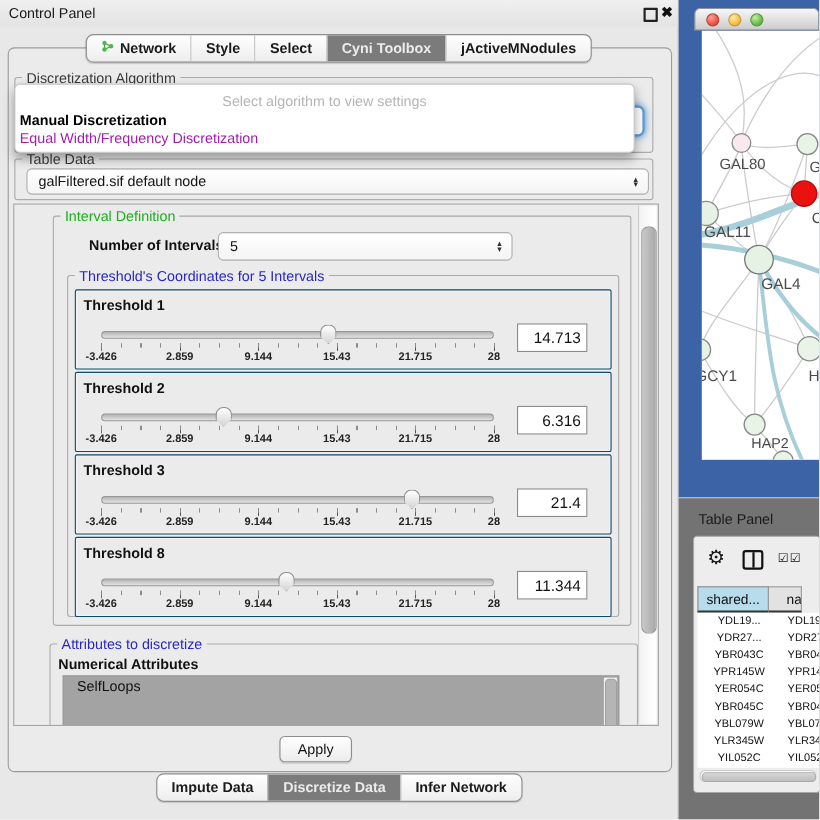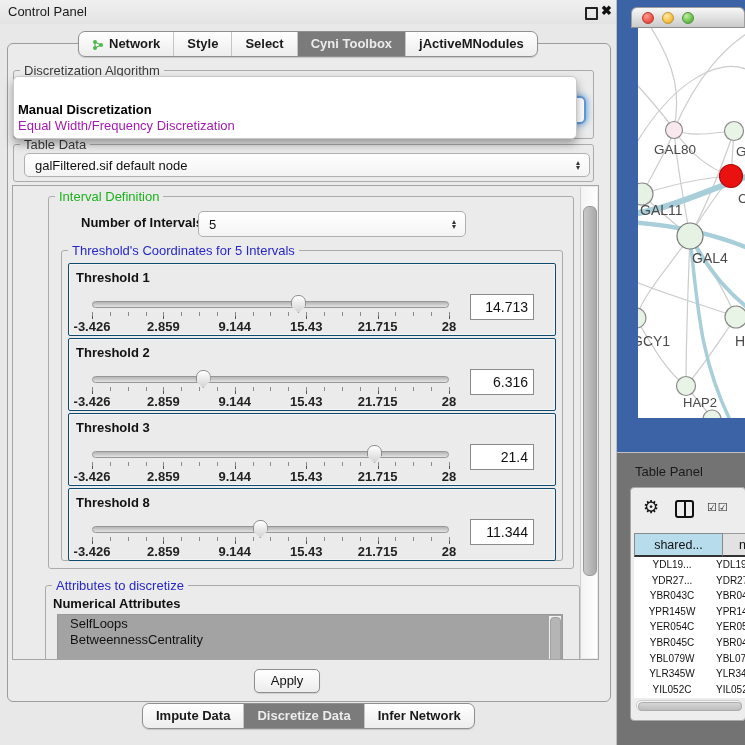--- a/index.html
+++ b/index.html
@@ -10,21 +10,21 @@
   
   .cp{position:absolute;left:0;top:0;width:616px;height:745px;background:#e8e8e8;border-right:1px solid #bfbfbf;}
   .cp-titlebar{position:absolute;left:0;top:0;width:100%;height:24px;background:linear-gradient(#f0f0f0,#e3e3e3);}
   .cp-title{position:absolute;left:8px;top:4px;font-size:13px;color:#1a1a1a;}
   .float-btn{position:absolute;left:585px;top:7px;width:9px;height:9px;border:2px solid #222;border-radius:1px;}
   .close-btn{position:absolute;left:601px;top:3px;font-size:13px;font-weight:bold;color:#111;}
 
   .frame{position:absolute;left:7px;top:43px;width:602px;height:657px;border:1px solid #9c9c9c;border-radius:6px;background:#ebebeb;}
 
   .tabgroup{position:absolute;display:flex;border:1px solid #8f8f8f;border-radius:7px;overflow:hidden;background:linear-gradient(#ffffff,#ededed);z-index:20;box-shadow:0 1px 1px rgba(0,0,0,.15);}
-  .tab{padding:4px 13px 5px 13px;font-weight:bold;font-size:13px;color:#1a1a1a;border-left:1px solid #c6c6c6;display:flex;align-items:flex-end;gap:5px;white-space:nowrap;}
+  .tab{padding:4px 13px 5px 13px;font-weight:bold;font-size:13px;color:#1a1a1a;border-left:1px solid #c6c6c6;display:flex;align-items:flex-start;gap:5px;white-space:nowrap;}
   .tab:first-child{border-left:none;}
   .tab.sel{background:#7b7b7b;color:#ececec;}
 
   .group{position:absolute;border:1px solid #ababab;border-radius:3px;}
   .group-title{position:absolute;top:-8px;left:6px;background:#ebebeb;padding:0 4px;font-size:13px;white-space:nowrap;}
   .t-green{color:#1cb21c;} .t-blue{color:#2727c8;} .t-dark{color:#3a3a3a;}
 
   .combo{position:absolute;background:linear-gradient(#ffffff,#f4f4f4);border:1px solid #b0b0b0;border-radius:5px;}
   .combo .val{position:absolute;left:10px;top:50%;transform:translateY(-50%);font-size:13px;color:#111;white-space:nowrap;}
   .spinner{position:absolute;right:9px;top:50%;transform:translateY(-50%);display:flex;flex-direction:column;align-items:center;color:#333;font-size:8px;line-height:5px;}
@@ -44,21 +44,21 @@
   .bold{font-weight:bold;}
 
   .tpanel{position:absolute;width:486px;height:71px;border:1px solid #0c4a6e;border-radius:2px;background:#ebebeb;box-shadow:inset 0 0 0 1px #f5f5f5;}
   .tp-label{position:absolute;left:7px;top:6px;font-weight:bold;font-size:13px;}
   .trackwrap{position:absolute;left:23px;top:37px;width:357px;height:7px;}
   .track{position:absolute;left:0;top:0;width:100%;height:7px;background:linear-gradient(#b4b4b4,#e3e3e3);border:1px solid #979797;border-radius:5px;box-sizing:border-box;}
   .thumb{position:absolute;top:-6px;width:15px;height:18px;margin-left:-7px;background:linear-gradient(#ffffff,#d4d4d4);border:1px solid #8f8f8f;border-radius:7px 7px 3px 3px;clip-path:polygon(0 0,100% 0,100% 60%,50% 100%,0 60%);box-sizing:border-box;}
   .ticks-major{position:absolute;left:23px;top:48px;width:358px;height:7px;background:repeating-linear-gradient(90deg,#555 0,#555 1px,transparent 1px,transparent 71.4px);}
   .ticks-minor{position:absolute;left:23px;top:48px;width:358px;height:4px;background:repeating-linear-gradient(90deg,#8a8a8a 0,#8a8a8a 1px,transparent 1px,transparent 17.85px);}
   .ticklabels{position:absolute;left:23px;top:55px;width:357px;height:12px;}
-  .ticklabels span{position:absolute;transform:translateX(-50%);font-size:13px;font-weight:bold;color:#222;white-space:nowrap;}
+  .ticklabels span{position:absolute;transform:translateX(-50%);font-size:10px;font-weight:bold;color:#222;white-space:nowrap;}
   .valbox{position:absolute;left:401px;top:30px;width:57px;height:24px;border:1px solid #8a8a8a;background:#fff;font-family:"Liberation Sans",sans-serif;font-size:14px;text-align:right;padding:0 5px 0 0;color:#111;}
 
   .listbox{position:absolute;background:#a3a3a3;border:1px solid #9a9a9a;overflow:hidden;}
   .listbox .item{padding:1px 0 1px 12px;font-size:13px;height:14px;}
   .list-sb{position:absolute;right:1px;top:1px;width:12px;bottom:1px;background:#f0f0f0;}
   .list-sb .th{position:absolute;left:1px;top:1px;width:9px;height:95%;background:#b5b5b5;border-radius:4px;border:1px solid #a0a0a0;}
 
   .applybtn{position:absolute;left:254px;top:669px;width:64px;height:22px;border:1px solid #8e8e8e;border-radius:5px;background:linear-gradient(#ffffff,#ececec);font-size:13px;text-align:center;line-height:21px;box-shadow:0 1px 1px rgba(0,0,0,.12);}
 
   
@@ -71,21 +71,21 @@
   .canvas{position:absolute;left:638px;top:28px;width:107px;height:390px;background:#fff;overflow:hidden;}
 
   .tablepanel{position:absolute;left:617px;top:452px;width:128px;height:293px;background:#737373;border-top:1px solid #c2c2c2;}
   .tp-title{position:absolute;left:18px;top:11px;font-size:13px;color:#1a1a1a;}
   .tcard{position:absolute;left:13px;top:34px;width:114px;height:232px;background:#ededed;border:1px solid #a8a8a8;border-radius:4px;}
   .gear{position:absolute;left:12px;top:8px;font-size:18px;color:#161616;}
   .split{position:absolute;left:44px;top:12px;width:15px;height:14px;border:2px solid #111;border-radius:3px;}
   .split div{position:absolute;left:50%;top:0;width:2px;height:100%;background:#111;margin-left:-1px;}
   .checks{position:absolute;left:76px;top:13px;font-size:11px;color:#111;letter-spacing:1px;}
   .thead{position:absolute;left:3px;top:45px;height:24px;display:flex;font-size:12.5px;}
-  .th1{width:89px;background:#b7dcec;border:1px solid #8a8a8a;border-bottom:2px solid #333;text-align:center;line-height:22px;box-sizing:border-box;}
+  .th1{width:65px;background:#b7dcec;border:1px solid #8a8a8a;border-bottom:2px solid #333;text-align:center;line-height:22px;box-sizing:border-box;}
   .th2{width:30px;background:#e2e2e2;border:1px solid #9a9a9a;border-left:none;border-bottom:2px solid #333;line-height:22px;box-sizing:border-box;padding-left:16px;overflow:hidden;}
   .tbody{position:absolute;left:3px;top:69px;width:111px;height:141px;background:#fff;overflow:hidden;}
   .trow{display:flex;height:15.6px;font-size:10px;line-height:15.6px;}
   .tc1{width:82px;text-align:center;white-space:nowrap;overflow:hidden;}
   .tc2{width:29px;padding-left:6px;white-space:nowrap;overflow:visible;}
   .hsb{position:absolute;left:5px;top:212px;width:106px;height:11px;background:#f7f7f7;border:1px solid #cccccc;border-radius:5px;box-sizing:border-box;}
   .hsb div{position:absolute;left:1px;top:1px;width:102px;height:7px;border-radius:4px;background:linear-gradient(#d6d6d6,#bdbdbd);border:1px solid #ababab;}
 </style>
 </head>
 <body>
@@ -236,21 +236,20 @@
         </div>
         <input class="valbox" value="11.344" style="">
       </div>
 
       <div class="group" style="left:32px;top:399px;width:533px;height:120px;">
         <span class="group-title t-blue">Attributes to discretize</span>
       </div>
       <span class="abs bold" style="left:40px;top:410px;">Numerical Attributes</span>
       <div class="listbox" style="left:44px;top:428px;width:504px;height:60px;">
         <div class="item">SelfLoops</div>
-        <div class="item">BetweennessCentrality</div>
         <div class="list-sb">
             <div class="th"></div>
           </div>
       </div>
 
       <div class="vsb-track">
         <div class="vsb-thumb"></div>
       </div>
     </div>
 
@@ -262,20 +261,21 @@
         </div>
       <div class="tab sel">
           <span>Discretize Data</span>
         </div>
       <div class="tab">
           <span>Infer Network</span>
         </div>
     </div>
 
     <div class="popup">
+      <div class="prompt">Select algorithm to view settings</div>
       <div class="opt1">Manual Discretization</div>
       <div class="opt2">Equal Width/Frequency Discretization</div>
     </div>
   </div>
 
   <div class="backdrop"></div>
   <div class="macbar">
     <span class="light l-red"></span>
     <span class="light l-yellow"></span>
     <span class="light l-green"></span>

